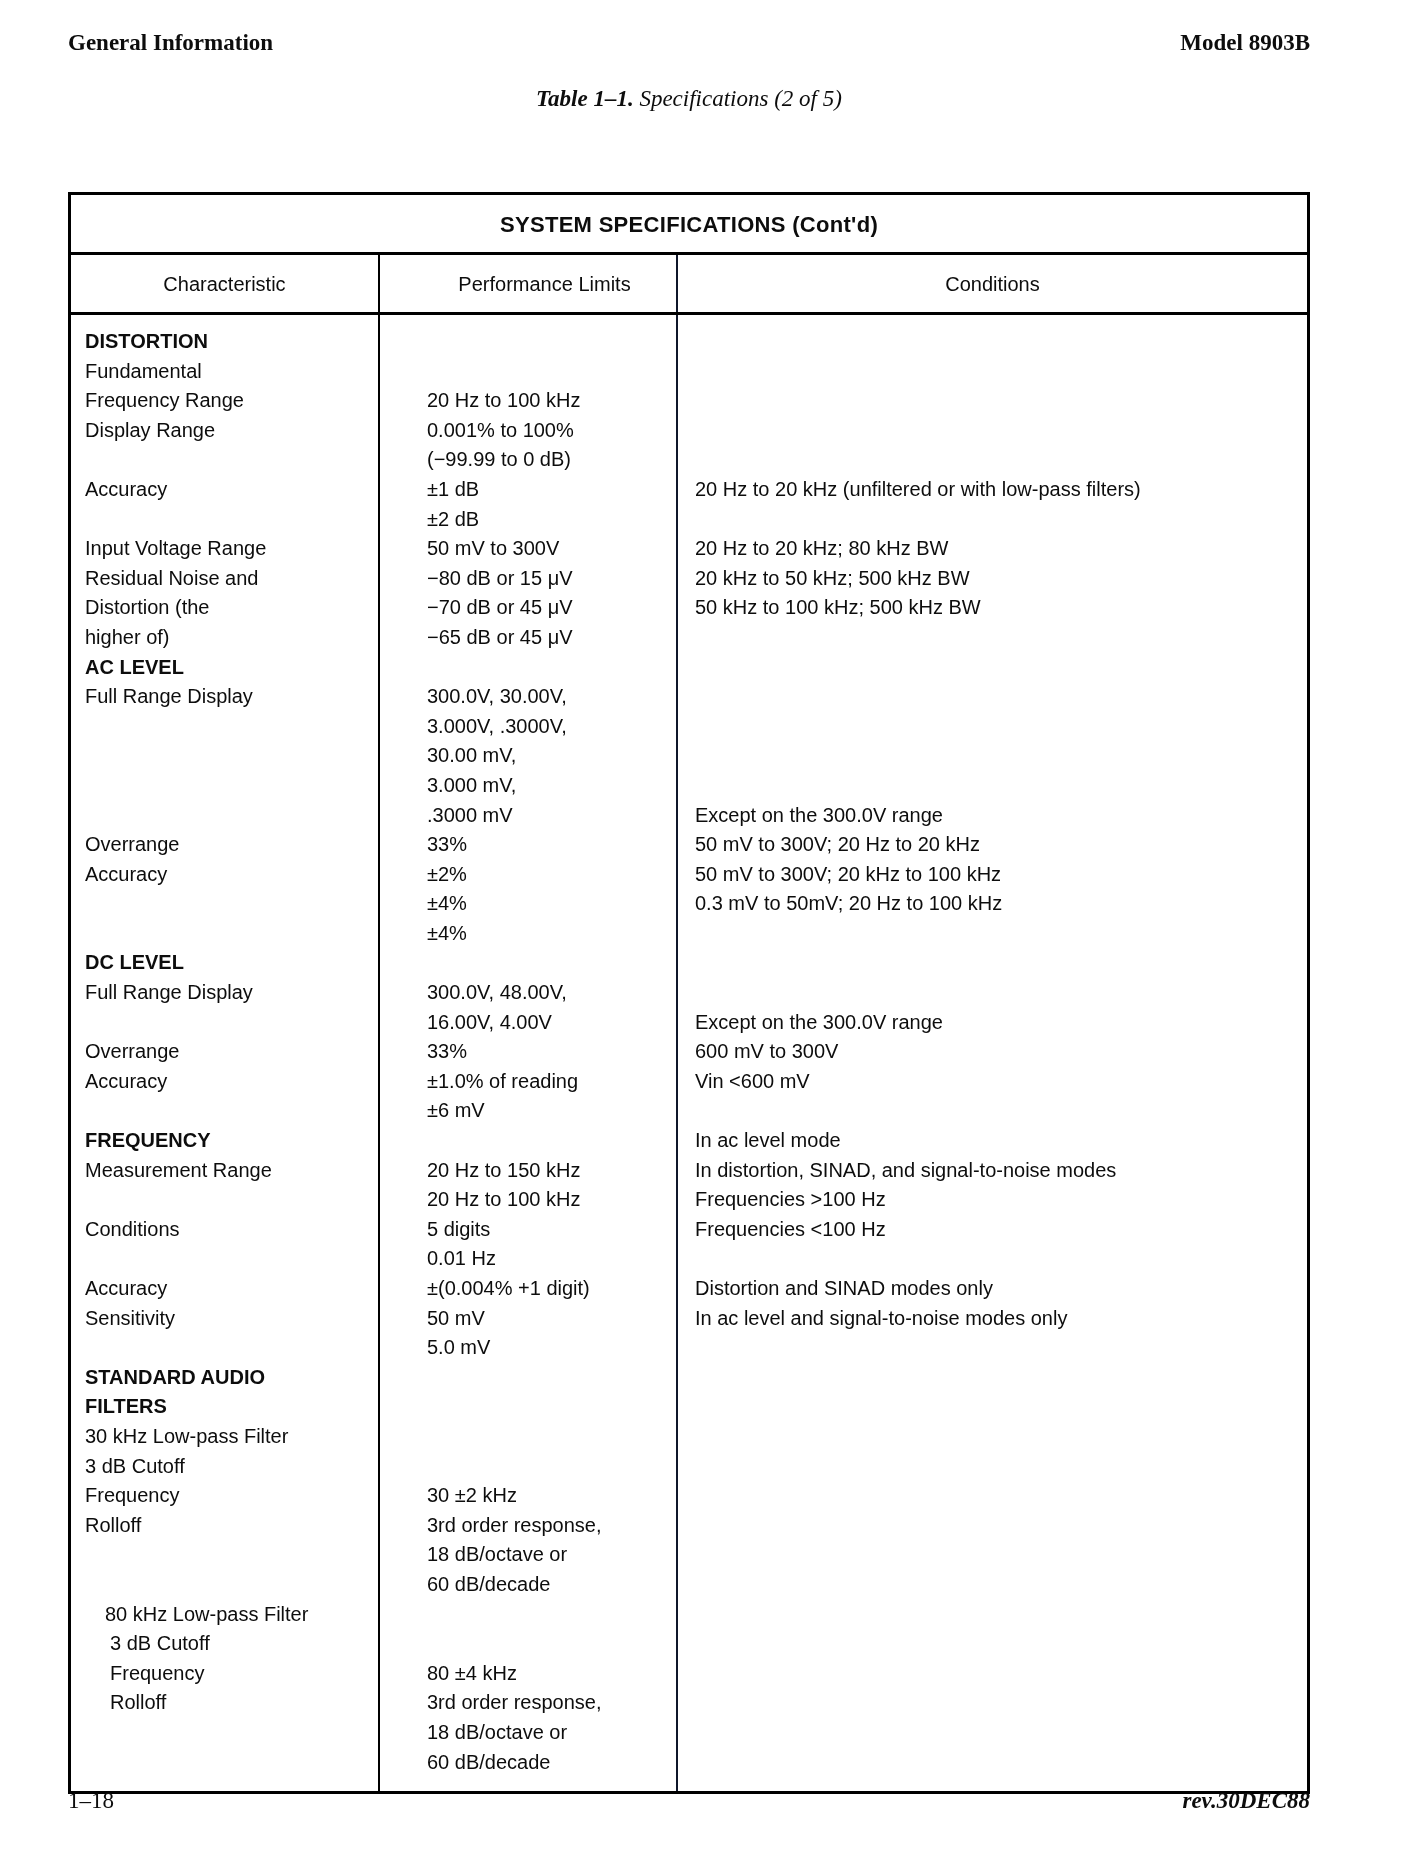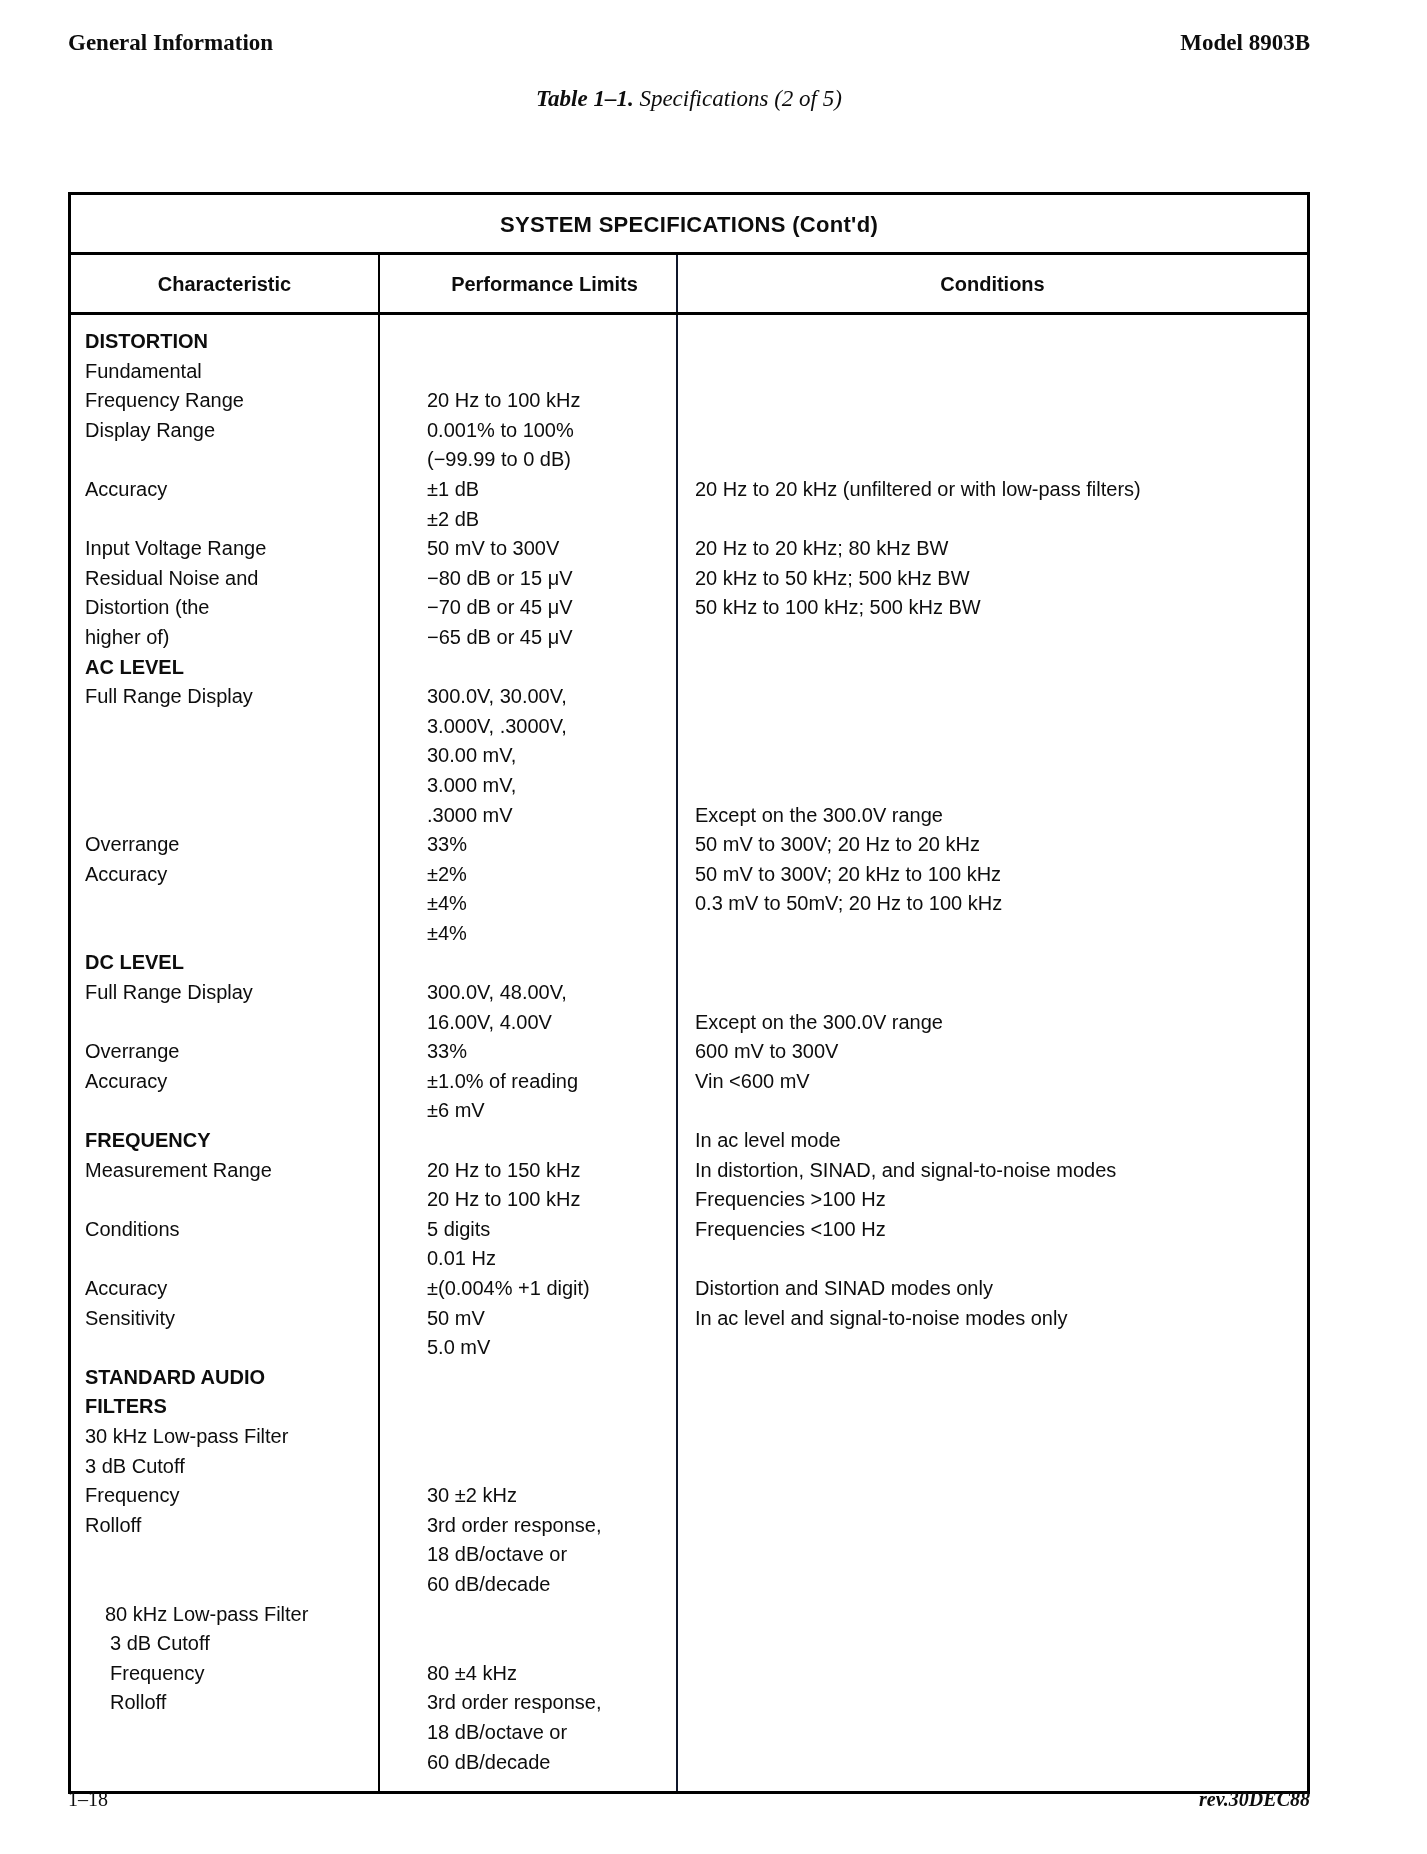--- a/index.html
+++ b/index.html
@@ -22,41 +22,41 @@
     position: absolute; top: 86px; left: 68px; width: 1242px;
     text-align: center;
     font-family: "Liberation Serif", serif;
     font-style: italic; font-size: 23px;
   }
   .caption .cap-bold { font-weight: bold; }
   .page-footer {
     position: absolute; top: 1788px; left: 68px; width: 1242px;
     display: flex; justify-content: space-between;
     font-family: "Liberation Serif", serif;
-    font-size: 20px;
+    font-size: 23px;
   }
   .footer-rev { font-style: italic; font-weight: bold; }
 
   
   .spec-table {
     position: absolute; top: 164px; left: 68px; width: 1242px;
     border: 3px solid #000;
     background: #fff;
     margin-top: 28px;
   }
   .title-row {
     height: 60px; line-height: 60px;
     text-align: center; font-weight: bold; font-size: 22px;
     border-bottom: 3px solid #000;
     letter-spacing: 0.3px;
   }
   .head-row { display: flex; border-bottom: 3px solid #000; height: 60px; }
   .head-cell {
     line-height: 58px; text-align: center;
-    font-weight: bold; font-size: 20px;
+    font-weight: normal; font-size: 20px;
   }
   .col1 { width: 307px; }
   .col2 { width: 298px; border-left: 2px solid #000; padding-left: 33px; }
   .col3 { flex: 1; border-left: 2px solid #0f172a; }
 
   .tbody { display: flex; }
   .bcol { padding-top: 12px; padding-bottom: 14px; }
   .line {
     height: 29.6px; line-height: 29.6px;
     font-size: 20px; white-space: nowrap;

